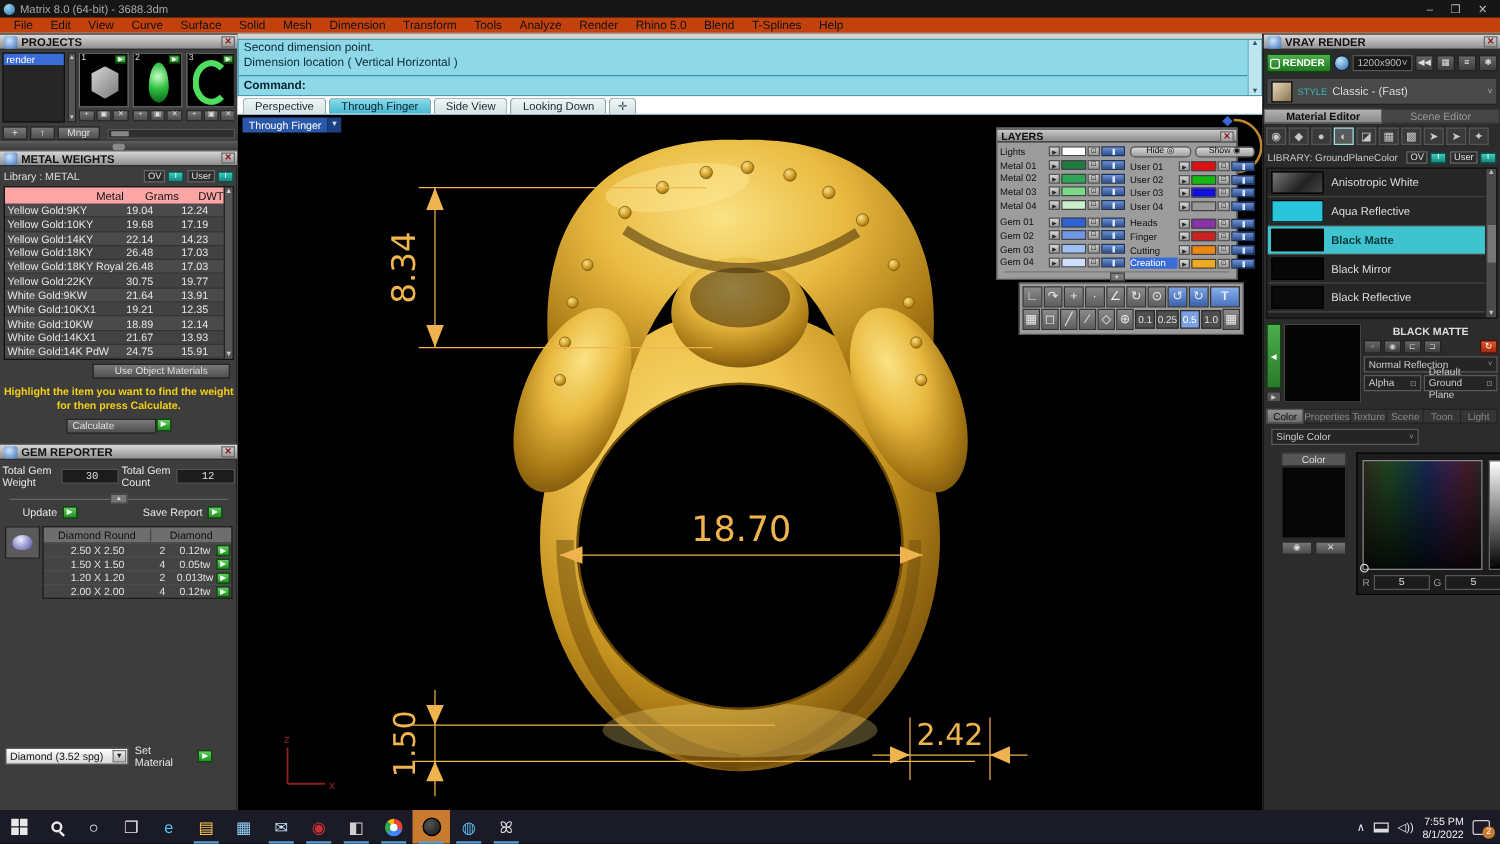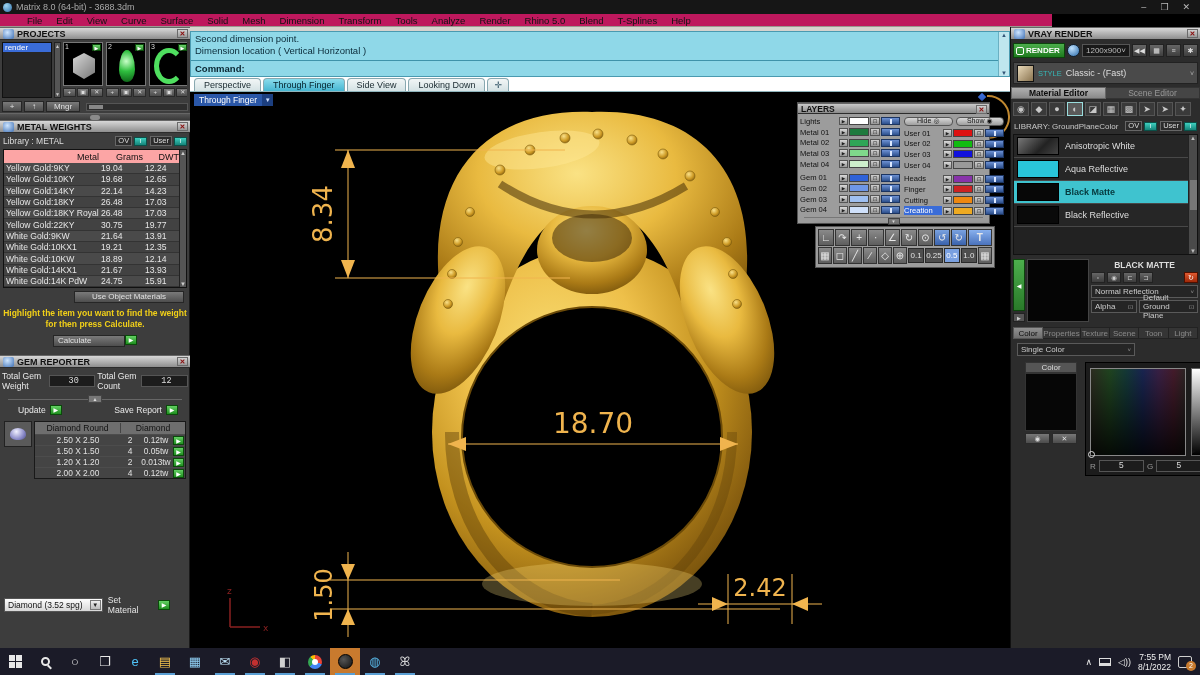--- a/index.html
+++ b/index.html
@@ -3,21 +3,21 @@
 <meta charset="utf-8">
 <style>
   *{margin:0;padding:0;box-sizing:border-box;}
   html,body{width:1200px;height:675px;overflow:hidden;}
   body{font-family:"Liberation Sans",sans-serif;background:#000;position:relative;}
 
   
   #titlebar{position:absolute;left:0;top:0;width:1200px;height:14px;background:#161616;display:flex;align-items:center;color:#a8a8a8;font-size:9px;}
   #titlebar .appicon{width:9px;height:9px;border-radius:50%;background:radial-gradient(circle at 35% 30%,#9fd4f0,#2b6ea8);margin:0 4px 0 3px;}
   #titlebar .wbtns{margin-left:auto;display:flex;gap:14px;padding-right:10px;color:#bbb;font-size:9px;}
-  #menubar{position:absolute;left:0;top:14px;width:1052px;height:13px;background:#be185d;border-bottom:1px solid #9a978f;display:flex;align-items:center;padding-left:20px;}
+  #menubar{position:absolute;left:0;top:14px;width:1200px;height:13px;background:#c2410c;border-bottom:1px solid #9a978f;display:flex;align-items:center;padding-left:4px;}
   .menu-item{font-size:9.5px;color:#111;padding:0 7px;}
 
   
   #left{position:absolute;left:0;top:27px;width:190px;height:621px;background:#3d3d3d;border-right:1px solid #1a1a1a;}
   .phead{height:13px;background:linear-gradient(#d8d8d8,#8e8e8e);display:flex;align-items:center;font-size:9px;font-weight:bold;color:#101010;padding-left:3px;position:relative;border-top:1px solid #666;border-bottom:1px solid #2c2c2c;}
   .phead .picon{width:11px;height:10px;margin-right:3px;background:radial-gradient(circle at 40% 35%,#cfe6ff,#3d6fb4);border-radius:2px;}
   .px{position:absolute;right:2px;top:1px;width:11px;height:9px;background:linear-gradient(#d0d0d0,#9a9a9a);border:1px solid #6a6a6a;color:#8a1010;font-size:7px;line-height:7px;text-align:center;}
 
   
   #projects{position:absolute;left:0;top:0;width:190px;height:93px;background:#3d3d3d;}
@@ -363,21 +363,21 @@
         </div>
         <div id="mw-body" data-name="metal-table-body">
             <div class="mw-row" data-name="metal-table-row">
               <span class="mw-c0">Yellow Gold:9KY</span>
               <span class="mw-c1">19.04</span>
               <span class="mw-c2">12.24</span>
             </div>
             <div class="mw-row alt" data-name="metal-table-row">
               <span class="mw-c0">Yellow Gold:10KY</span>
               <span class="mw-c1">19.68</span>
-              <span class="mw-c2">12.65</span>
+              <span class="mw-c2">17.19</span>
             </div>
             <div class="mw-row" data-name="metal-table-row">
               <span class="mw-c0">Yellow Gold:14KY</span>
               <span class="mw-c1">22.14</span>
               <span class="mw-c2">14.23</span>
             </div>
             <div class="mw-row alt" data-name="metal-table-row">
               <span class="mw-c0">Yellow Gold:18KY</span>
               <span class="mw-c1">26.48</span>
               <span class="mw-c2">17.03</span>
@@ -878,20 +878,24 @@
           <span class="nm" data-name="material-name">Anisotropic White</span>
         </div>
         <div class="mat-row" data-name="material-item-aqua-reflective">
           <span class="sw" data-name="material-swatch" style="background: rgb(41, 197, 218);"></span>
           <span class="nm" data-name="material-name">Aqua Reflective</span>
         </div>
         <div class="mat-row selected" data-name="material-item-black-matte">
           <span class="sw" data-name="material-swatch" style="background: rgb(7, 7, 7);"></span>
           <span class="nm" data-name="material-name">Black Matte</span>
         </div>
+        <div class="mat-row" data-name="material-item-black-mirror">
+          <span class="sw" data-name="material-swatch" style="background: rgb(7, 7, 7);"></span>
+          <span class="nm" data-name="material-name">Black Mirror</span>
+        </div>
         <div class="mat-row" data-name="material-item-black-reflective">
           <span class="sw" data-name="material-swatch" style="background: rgb(10, 10, 10);"></span>
           <span class="nm" data-name="material-name">Black Reflective</span>
         </div>
       </div>
     <div id="mat-scroll" data-name="material-list-scrollbar">
         <span>▲</span>
         <span class="thumb"></span>
         <span>▼</span>
       </div>

